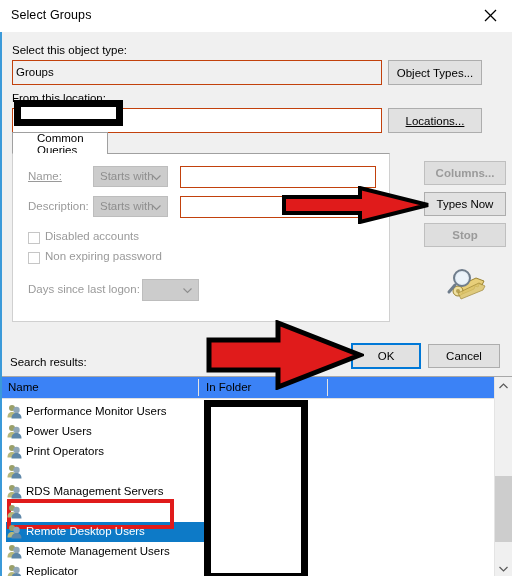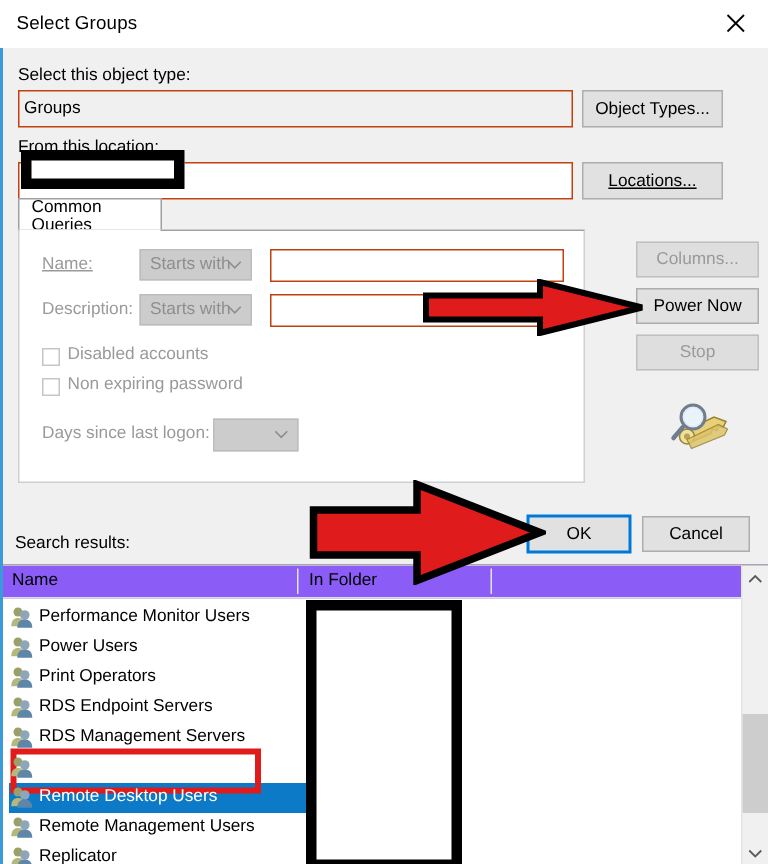--- a/index.html
+++ b/index.html
@@ -90,21 +90,21 @@
     position: absolute;
     box-sizing: border-box;
     background: #e1e1e1;
     border: 1px solid #adadad;
     display: flex; align-items: center; justify-content: center;
     font-size: 11.5px;
     color: #000;
     cursor: default;
     white-space: nowrap;
   }
-  .btn.disabled { color: #9a9a9a; border-color: #bfbfbf; background: #dedede; }
+  .btn.disabled { color: #9a9a9a; border-color: #bfbfbf; background: #dedede; font-weight: bold; }
   .btn.focus {
     border: 1px solid #0078d7;
     outline: 1px solid #0078d7;
     outline-offset: 0px;
   }
 
   .combo {
     position: absolute;
     box-sizing: border-box;
     background: #cccccc;
@@ -139,21 +139,21 @@
   }
   #tab-common {
     position: absolute;
     left: 0; top: 0;
     width: 96px; height: 22px;
     box-sizing: border-box;
     background: #ffffff;
     border: 1px solid #a0a0a0;
     border-bottom: none;
     display: flex; align-items: center;
-    padding-left: 8px;
+    padding-left: 24px;
     font-size: 11.5px;
     cursor: default;
   }
   #tabpanel {
     position: absolute;
     left: 12px; top: 153px;
     width: 378px; height: 169px;
     box-sizing: border-box;
     background: #ffffff;
     border: 1px solid #d0d0d0;
@@ -172,21 +172,21 @@
     left: 2px; top: 376px;
     width: 510px; height: 200px;
     background: #ffffff;
     border-top: 1px solid #a8a8a8;
     overflow: hidden;
   }
   #col-header {
     position: absolute;
     left: 0; top: 0;
     width: 510px; height: 21px;
-    background: #8b5cf6;
+    background: #3b82f6;
     border-bottom: 1px solid #e0e0e0;
   }
   .col-title {
     position: absolute;
     top: 4px;
     font-size: 11.5px;
     color: #000;
     white-space: nowrap;
   }
   .col-sep {
@@ -345,21 +345,21 @@
   <div class="combo" style="left:142px; top:279px; width:57px; height:22px;">
     <span class="cval"></span>
     <span class="carrow">
       <svg width="9" height="6" viewBox="0 0 9 6">
           <path d="M0.5 0.5 L4.5 4.5 L8.5 0.5" fill="none" stroke="#8e8e8e" stroke-width="1.1"></path>
         </svg>
     </span>
   </div>
 
   <div class="btn disabled" style="left:424px; top:161px; width:82px; height:24px;">Columns...</div>
-  <div class="btn" style="left:424px; top:192px; width:82px; height:24px;">Power Now</div>
+  <div class="btn" style="left:424px; top:192px; width:82px; height:24px;">Types Now</div>
   <div class="btn disabled" style="left:424px; top:223px; width:82px; height:24px;">Stop</div>
 
   <div style="position:absolute; left:446px; top:268px;">
     <svg width="40" height="36" viewBox="0 0 40 36">
       <g>
 
         <path d="M9 20 L30 10 L38 13 L36 17 L33 16 L32 19 L29 18 L28 21 L14 27 Z" fill="#e8cf7a" stroke="#9a8230" stroke-width="1"></path>
         <circle cx="12" cy="23" r="5" fill="#efe0a0" stroke="#9a8230" stroke-width="1"></circle>
         <circle cx="12" cy="23" r="2" fill="#b9a253"></circle>
 
@@ -418,21 +418,20 @@
           <span class="rname">Print Operators</span>
         </div>
         <div class="row" style="top: 85px;">
           <span class="gicon">
     <svg width="16" height="15" viewBox="0 0 16 15">
       <circle cx="5" cy="4" r="3" fill="#9aa06a"></circle>
       <path d="M0.5 13.5 C0.5 9.5 2.5 8 5 8 C7.5 8 9.5 9.5 9.5 13.5 Z" fill="#b6b77c"></path>
       <circle cx="9.5" cy="6" r="3.2" fill="#8fa6b8"></circle>
       <path d="M4.5 14.5 C4.5 10.4 6.8 9 9.5 9 C12.2 9 14.5 10.4 14.5 14.5 Z" fill="#5d86a8"></path>
     </svg></span>
-          <span class="rname">RDS Endpoint Servers</span>
         </div>
         <div class="row" style="top: 105px;">
           <span class="gicon">
     <svg width="16" height="15" viewBox="0 0 16 15">
       <circle cx="5" cy="4" r="3" fill="#9aa06a"></circle>
       <path d="M0.5 13.5 C0.5 9.5 2.5 8 5 8 C7.5 8 9.5 9.5 9.5 13.5 Z" fill="#b6b77c"></path>
       <circle cx="9.5" cy="6" r="3.2" fill="#8fa6b8"></circle>
       <path d="M4.5 14.5 C4.5 10.4 6.8 9 9.5 9 C12.2 9 14.5 10.4 14.5 14.5 Z" fill="#5d86a8"></path>
     </svg></span>
           <span class="rname">RDS Management Servers</span>

